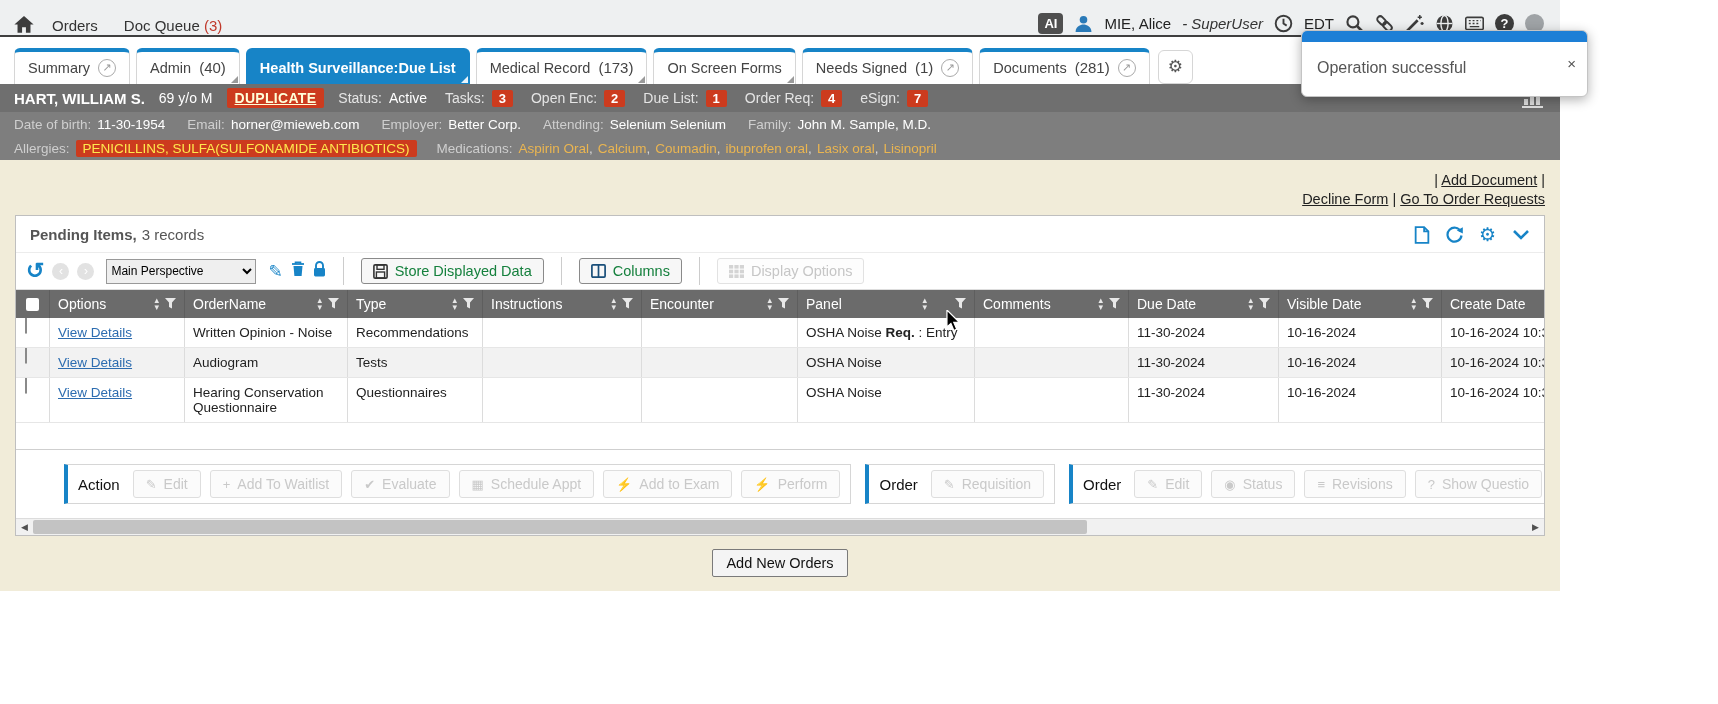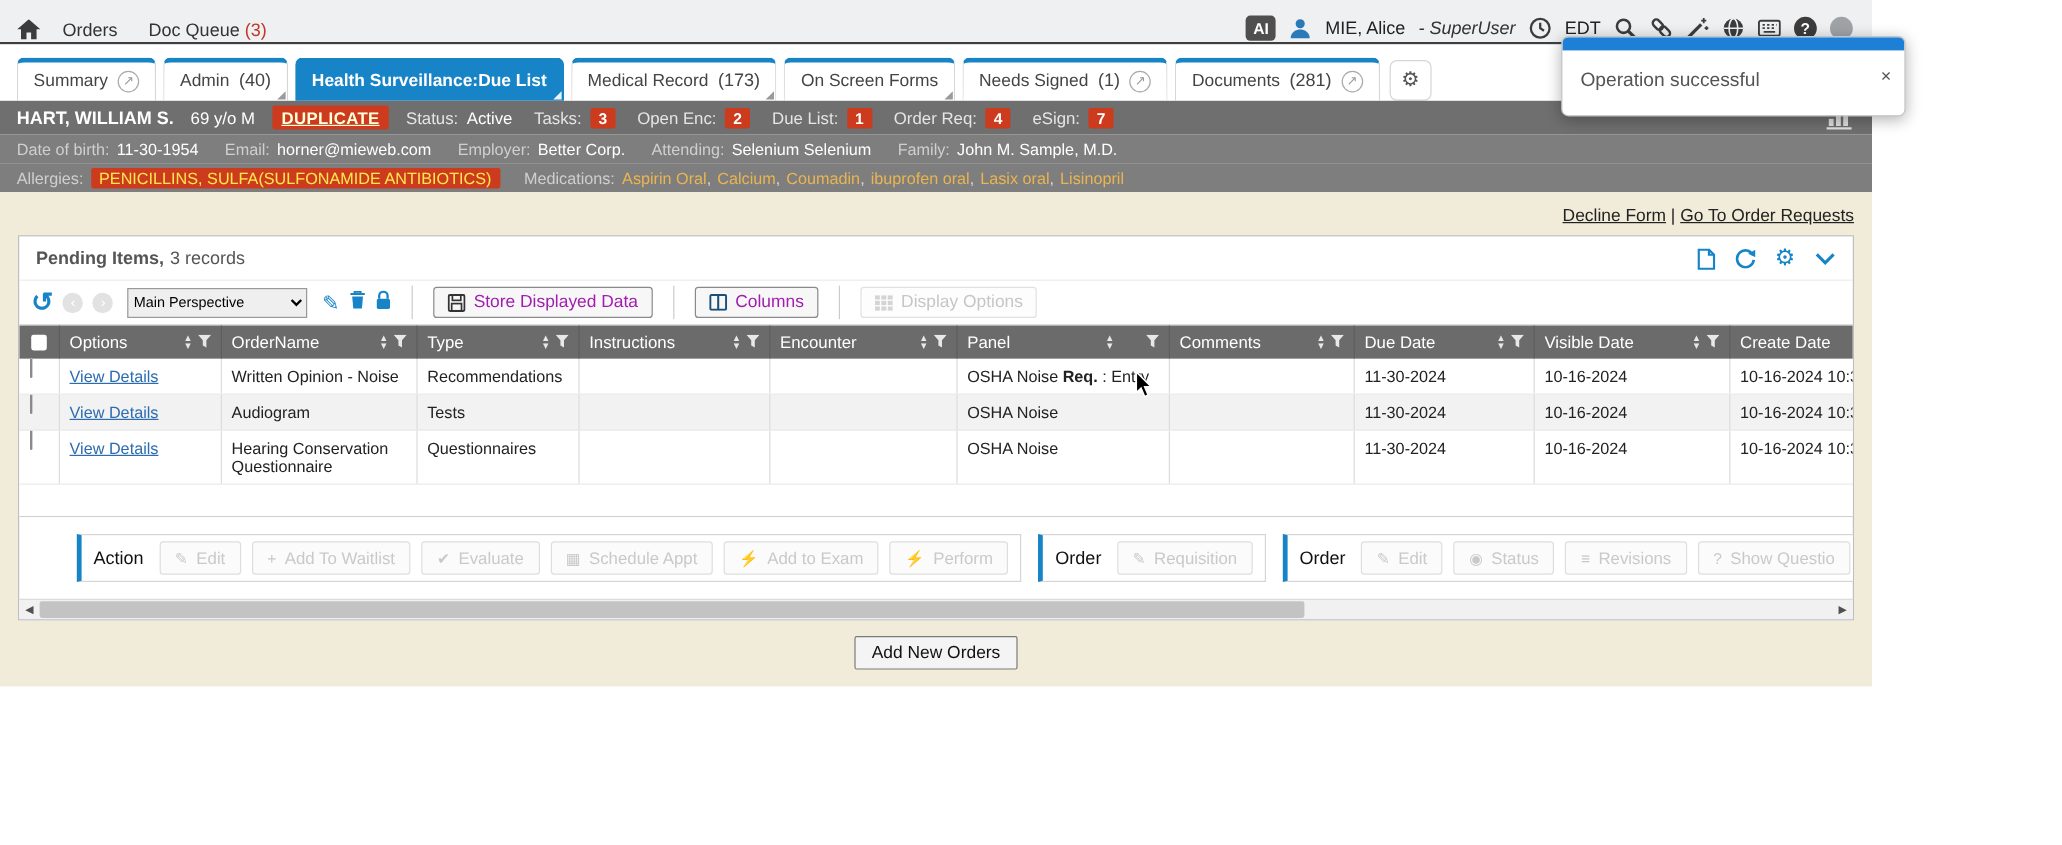--- a/index.html
+++ b/index.html
@@ -65,21 +65,21 @@
   .ph-icons { margin-left:auto; display:flex; align-items:center; gap:16px; color:#1784c7; }
   .ph-icons .ic { cursor:pointer; display:flex; align-items:center; }
   .gear-glyph { font-size:19px; line-height:1; color:#1784c7; }
 
   .toolbar { display:flex; align-items:center; padding:5px 10px; border-bottom:1px solid #ddd; height:37px; gap:8px; position:relative; }
   .undo { color:#1784c7; font-size:22px; line-height:1; cursor:pointer; font-weight:bold; }
   .navdot { width:17px; height:17px; border-radius:50%; background:#e2e2e2; color:#fff; font-size:12px; display:flex; align-items:center; justify-content:center; }
   .tb-select { height:25px; font-size:12px; font-family:"Liberation Sans",sans-serif; border:1px solid #999; margin:0 4px; min-width:150px; }
   .blue-glyph { color:#1784c7; font-size:17px; cursor:pointer; }
   .vsep { width:1px; height:28px; background:#ccc; margin:0 9px; }
-  .tbtn { display:inline-flex; align-items:center; gap:7px; border:1px solid #8a8a8a; border-radius:3px; background:#f7f7f7; padding:4px 11px; font-size:14.5px; color:#a21caf; cursor:pointer; }
+  .tbtn { display:inline-flex; align-items:center; gap:7px; border:1px solid #8a8a8a; border-radius:3px; background:#f7f7f7; padding:4px 11px; font-size:14.5px; color:#15803d; cursor:pointer; }
   .tbtn.disabled { border-color:#e2e2e2; color:#c6c6c6; background:#fdfdfd; cursor:default; }
 
   
   .tablewrap { width:100%; overflow:hidden; }
   .trow { display:flex; width:1586px;justify-content:flex-end; }
   .thead { background:#6b6b6b; color:#fff; }
   .th { display:flex; align-items:center; padding:6px 8px; font-size:14px; border-right:1px solid #5e5e5e; gap:6px; cursor:pointer; }
   .th .lbl { flex:1; white-space:nowrap; overflow:hidden; }
   .sort { display:flex; flex-direction:column; font-size:9px; line-height:7px; color:#e8e8e8; cursor:pointer; }
   .hcb { width:13px; height:13px; background:#fff; border-radius:2px; margin:auto; }
@@ -286,20 +286,23 @@
           <span class="medsep">,</span>
           <span class="med">Lasix oral</span>
           <span class="medsep">,</span>
           <span class="med">Lisinopril</span>
         </span>
     </div>
   </div>
 
 
   <div class="content">
+    <div class="linkline">
+      <span class="pipe">| </span><a>Add Document</a><span class="pipe"> |</span>
+    </div>
     <div class="linkline">
       <a>Decline Form</a>
       <span class="pipe"> | </span>
       <a>Go To Order Requests</a>
     </div>
 
     <div class="panel">
       <div class="panel-header">
         <span class="ptitle">Pending Items,</span>
         <span class="precords">3 records</span>

